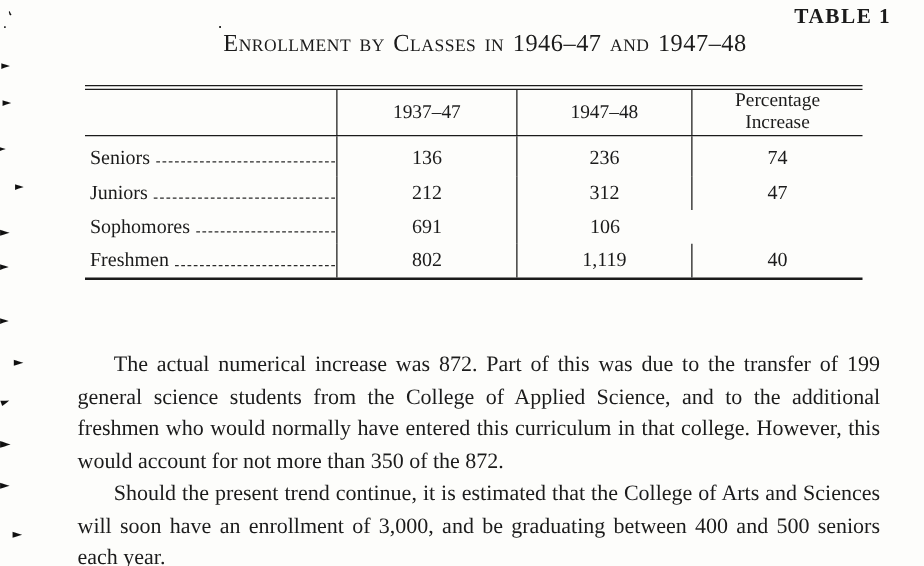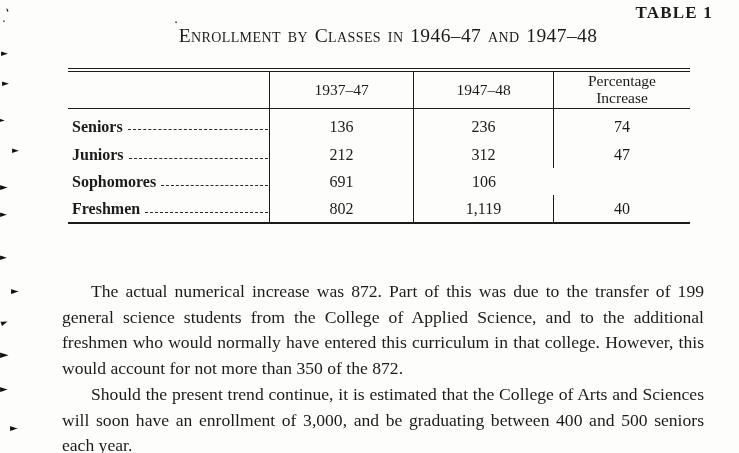--- a/index.html
+++ b/index.html
@@ -21,21 +21,21 @@
     position:absolute;left:68px;top:68px;width:622px;
     border-top:4px double #1b1b1b;
     border-bottom:2.5px solid #1b1b1b;
   }
   .trow{display:grid;grid-template-columns:202px 144px 140px 136px;box-sizing:border-box;}
   .cell{
     display:flex;align-items:center;justify-content:center;
     font-size:16px;box-sizing:border-box;
   }
   .c1,.c2,.c3{border-right:1.5px solid #1b1b1b;}
-  .cell.c1{justify-content:flex-end;padding-left:4px;font-weight:bold;}
+  .cell.c1{justify-content:flex-end;padding-left:4px;}
   .thead{height:37px;border-bottom:1.5px solid #1b1b1b;}
   .thead .cell{font-size:15.5px;}
   .pct-head{flex-direction:column;line-height:1.08;justify-content:center;}
   .r-first{height:32px;}
   .r-first .cell{align-items:flex-end;padding-bottom:5px;}
   .r-body{height:27px;}
   .r-total{height:28px;}
   .r-total .c2,.r-total .c3,.r-total .c4{border-top:1.5px solid #1b1b1b;}
   .r-total .cell.c1{padding-left:52px;}
   .leader{

